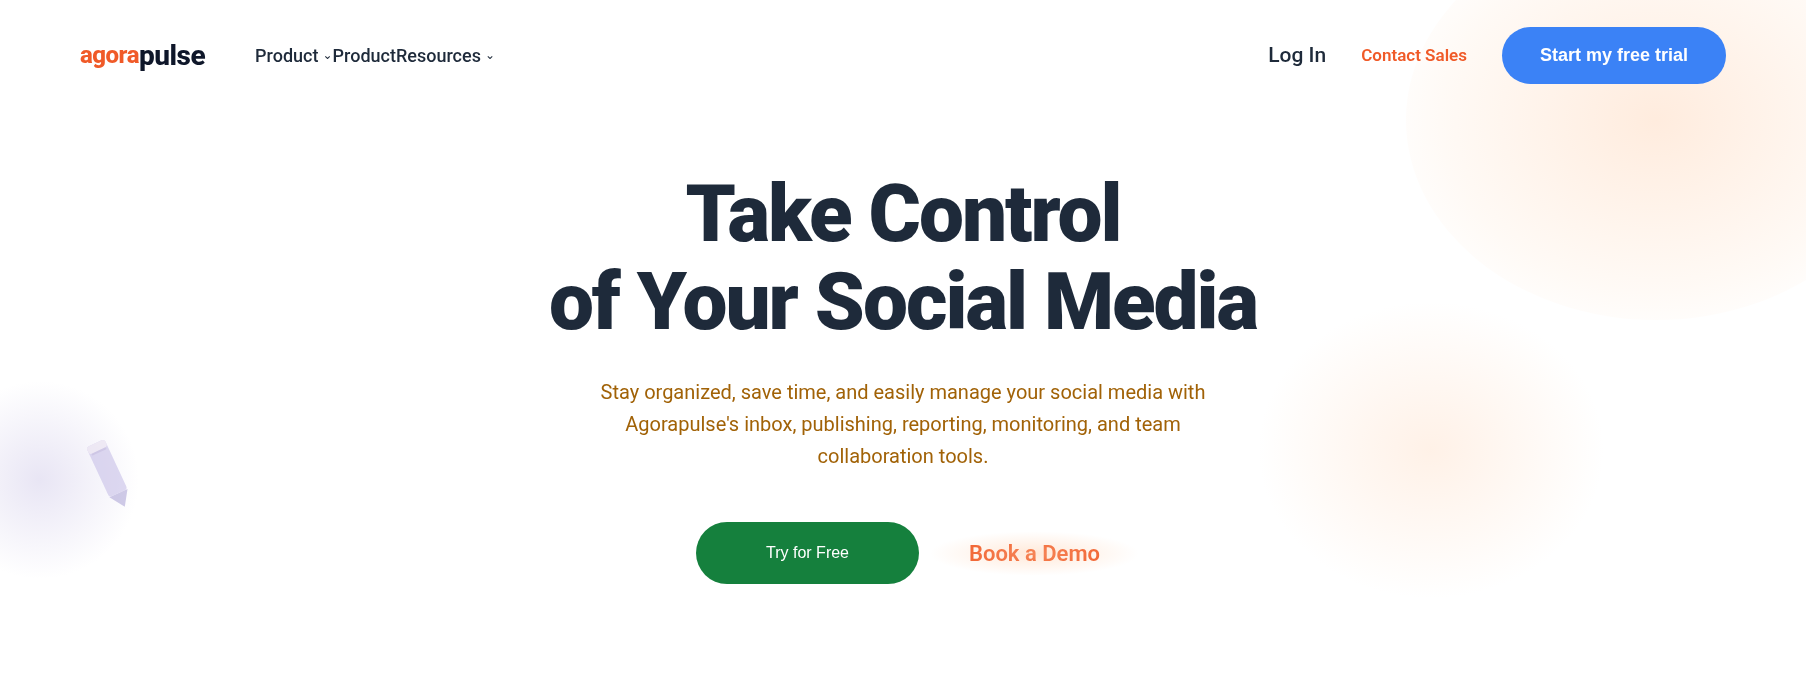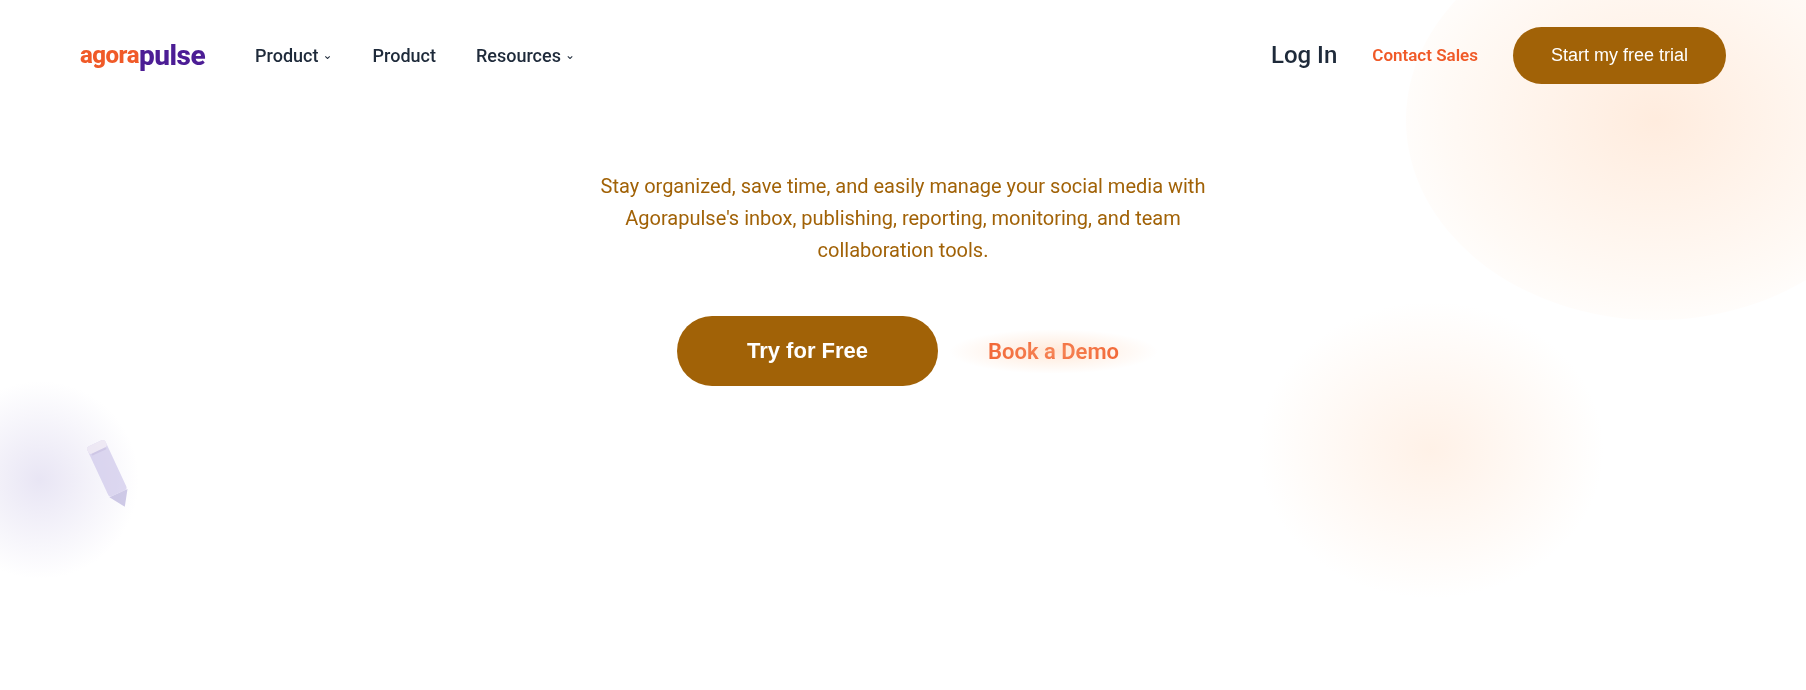--- a/index.html
+++ b/index.html
@@ -91,28 +91,27 @@
     .logo-agora {
       font-size: 24px;
       font-weight: 800;
       color: #f05a28;
       letter-spacing: -0.5px;
     }
 
     .logo-pulse {
       font-size: 28px;
       font-weight: 800;
-      color: #4c1d95;
+      color: #0f172a;
       letter-spacing: -0.5px;
     }
 
     .nav-links {
       display: flex;
       align-items: center;
-      gap: 40px;
       list-style: none;
     }
 
     .nav-links li a {
       text-decoration: none;
       color: #1e2a3a;
       font-size: 18px;
       font-weight: 500;
       display: flex;
       align-items: center;
@@ -127,39 +126,39 @@
 
     .nav-right {
       display: flex;
       align-items: center;
       gap: 35px;
     }
 
     .nav-login {
       text-decoration: none;
       color: #1e2a3a;
-      font-size: 24px;
+      font-size: 21px;
       font-weight: 500;
     }
 
     .nav-contact {
       text-decoration: none;
       color: #f05a28;
       font-size: 17px;
       font-weight: 600;
     }
 
     .btn-trial {
-      background: #a16207;
+      background: #3b82f6;
       color: #ffffff;
       border: none;
       border-radius: 50px;
       padding: 18px 38px;
       font-size: 18px;
-      font-weight: 400;
+      font-weight: 700;
       cursor: pointer;
       white-space: nowrap;
     }
 
     
     .hero {
       position: relative;
       z-index: 5;
       display: flex;
       flex-direction: column;
@@ -186,27 +185,27 @@
       margin-bottom: 50px;
     }
 
     .hero-buttons {
       display: flex;
       align-items: center;
       gap: 40px;
     }
 
     .btn-try-free {
-      background: #a16207;
+      background: #15803d;
       color: #ffffff;
       border: none;
       border-radius: 50px;
       padding: 22px 70px;
-      font-size: 22px;
-      font-weight: 700;
+      font-size: 16px;
+      font-weight: 400;
       cursor: pointer;
     }
 
     .btn-book-demo {
       background: transparent;
       color: #f05a28;
       border: none;
       font-size: 22px;
       font-weight: 600;
       cursor: pointer;
@@ -280,20 +279,24 @@
     <a href="#" class="nav-contact">
       <span>Contact Sales</span>
     </a>
     <button class="btn-trial">
       <span>Start my free trial</span>
     </button>
   </div>
 </nav>
 
 <section class="hero">
+  <h1 class="hero-title">
+    <span>Take Control</span><br>
+    <span>of Your Social Media</span>
+  </h1>
 
   <p class="hero-subtitle">Stay organized, save time, and easily manage your social media with Agorapulse's inbox, publishing, reporting, monitoring, and team collaboration tools.</p>
 
   <div class="hero-buttons">
     <button class="btn-try-free">
       <span>Try for Free</span>
     </button>
 
     <div class="btn-book-demo-wrapper">
       <a href="#" class="btn-book-demo">

